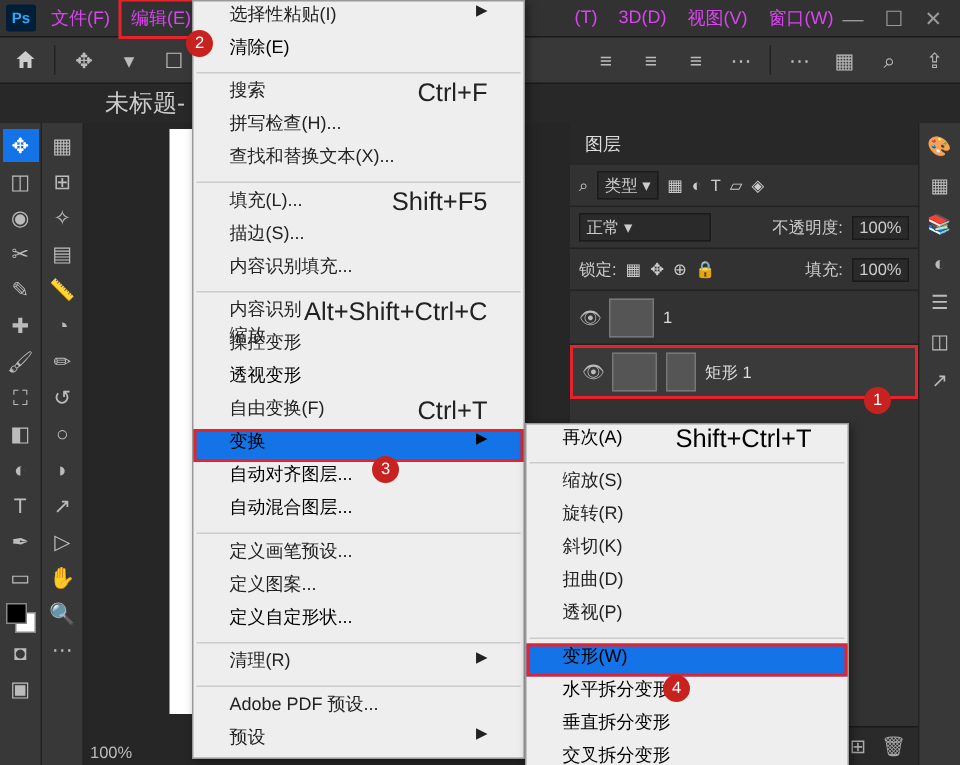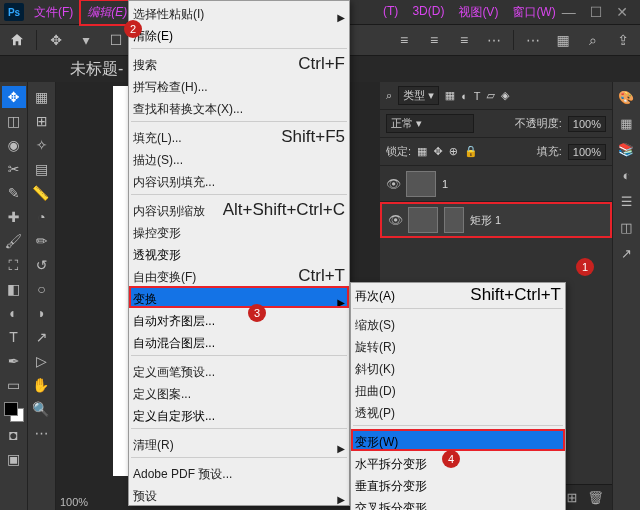--- a/index.html
+++ b/index.html
@@ -1,20 +1,20 @@
 <!DOCTYPE html>
 <html><head>
 <meta charset="utf-8">
 <style>
   * { margin: 0; padding: 0; box-sizing: border-box; font-family: "Microsoft YaHei", sans-serif; }
   body { background: #323232; color: #ccc; font-size: 12px; width: 640px; height: 510px; overflow: hidden; position: relative; }
   .menubar { background: #323232; height: 24px; display: flex; align-items: center; padding: 0 4px; }
   .ps-icon { width: 20px; height: 18px; background: #001e36; color: #31a8ff; font-weight: bold; font-size: 10px; display: flex; align-items: center; justify-content: center; border-radius: 2px; margin-right: 4px; text-align: right; }
   .menu-item { padding: 3px 6px; color: #d946ef; cursor: default; }
-  .menu-item.hl { border: 2px solid #e8222a; font-style: italic; }
+  .menu-item.hl { border: 2px solid #e8222a; }
   .win-controls { margin-left: auto; display: flex; gap: 14px; padding-right: 8px; color: #999; font-size: 14px; }
   .optbar { background: #383838; height: 32px; display: flex; align-items: center; padding: 0 6px; gap: 8px; border-top: 1px solid #1a1a1a; border-bottom: 1px solid #1a1a1a; }
   .home-icon { width: 22px; height: 22px; display: flex; align-items: center; justify-content: center; }
   .opt-icon { width: 22px; height: 22px; display: flex; align-items: center; justify-content: center; color: #bbb; font-size: 14px; }
   .divider { width: 1px; height: 20px; background: #222; }
   .right-menu { display: flex; gap: 2px; padding-left: 4px; }
   .tabbar { background: #282828; height: 26px; display: flex; align-items: center; padding-left: 60px; }
   .tab { padding: 4px 10px; color: #ccc; font-size: 16px; }
   .main { display: flex; height: 428px; position: relative; }
   .tool-col { width: 28px; background: #383838; display: flex; flex-direction: column; align-items: center; padding-top: 4px; gap: 2px; border-right: 1px solid #222; }
@@ -36,21 +36,21 @@
   .layer { display: flex; align-items: center; height: 36px; padding: 0 6px; gap: 6px; border-bottom: 1px solid #222; }
   .layer.selected { background: #3a3a3a; border: 2px solid #e8222a; }
   .eye { width: 14px; color: #bbb; }
   .thumb { width: 30px; height: 26px; background: #555; border: 1px solid #777; }
   .layer-name { font-size: 11px; color: #ddd; }
   .panel-foot { margin-top: auto; height: 26px; background: #2a2a2a; display: flex; align-items: center; justify-content: flex-end; gap: 10px; padding: 0 8px; color: #aaa; font-size: 13px; border-top: 1px solid #1a1a1a;}
   .panel-strip { width: 28px; background: #383838; display: flex; flex-direction: column; align-items: center; gap: 8px; padding-top: 6px; border-left: 1px solid #222;}
   .strip-icon { width: 18px; height: 18px; color: #bbb; font-size: 13px; display: flex; align-items: center; justify-content: center; }
   
   .menu { position: absolute; background: #eeeeee; color: #222; border: 1px solid #999; box-shadow: 2px 2px 6px rgba(0,0,0,.4); font-size: 12px; min-width: 216px; z-index: 100; }
-  .menu .row { display: flex; align-items: flex-end; height: 22px; padding: 0 4px; cursor: default; }
+  .menu .row { display: flex; align-items: flex-start; height: 22px; padding: 0 24px; cursor: default; }
   .menu .row.disabled { color: #000000; }
   .menu .row.hl { background: #1473e6; color: #000000; }
   .menu .row.boxed { outline: 2px solid #e8222a; outline-offset: -2px; }
   .menu .row .arrow { margin-left: auto; font-size: 10px; }
   .menu .row .sc { margin-left: auto; font-size: 17px; }
   .menu .sep { height: 1px; background: #ccc; margin: 3px 2px; }
   .menu1 { top: 0; left: 128px; width: 222px; }
   .menu2 { top: 282px; left: 350px; width: 152px; }
   .badge { width: 18px; height: 18px; border-radius: 50%; background: #c7221f; color: #fff; font-size: 11px; display: flex; align-items: center; justify-content: center; position: absolute; z-index: 200; }
   .b1 { top: 258px; left: 576px; }
@@ -147,20 +147,21 @@
     <div class="tool">⋯</div>
   </div>
 
   <div class="canvas-area">
     <div class="canvas"></div>
     <div class="zoom">100%</div>
   </div>
 
   <div class="panels">
     <div class="panel-main">
+      <div class="panel-tab">图层</div>
       <div class="panel-row">
         <span>⌕</span>
         <span class="sel"><span>类型</span> ▾</span>
         <span>▦</span>
         <span>◐</span>
         <span>T</span>
         <span>▱</span>
         <span>◈</span>
       </div>
       <div class="panel-row">

